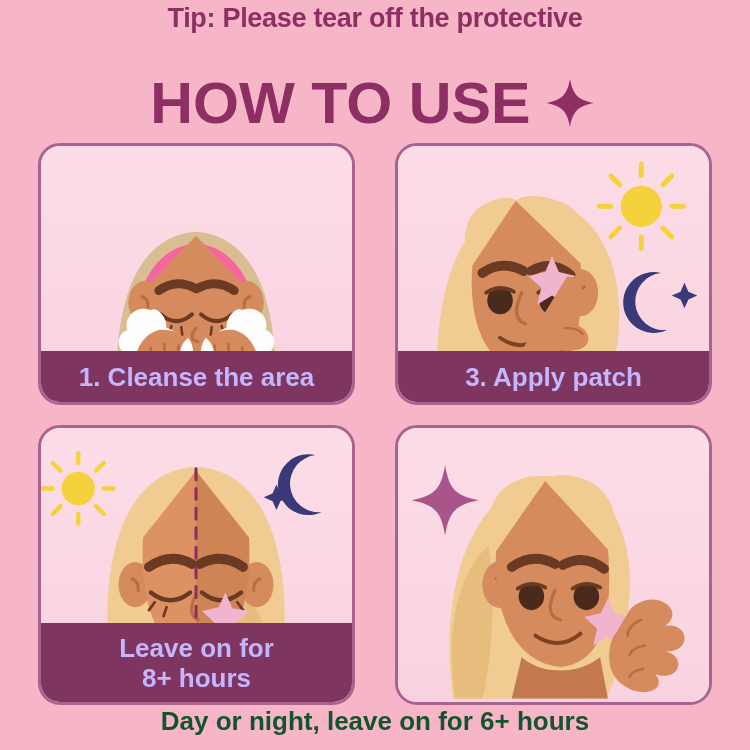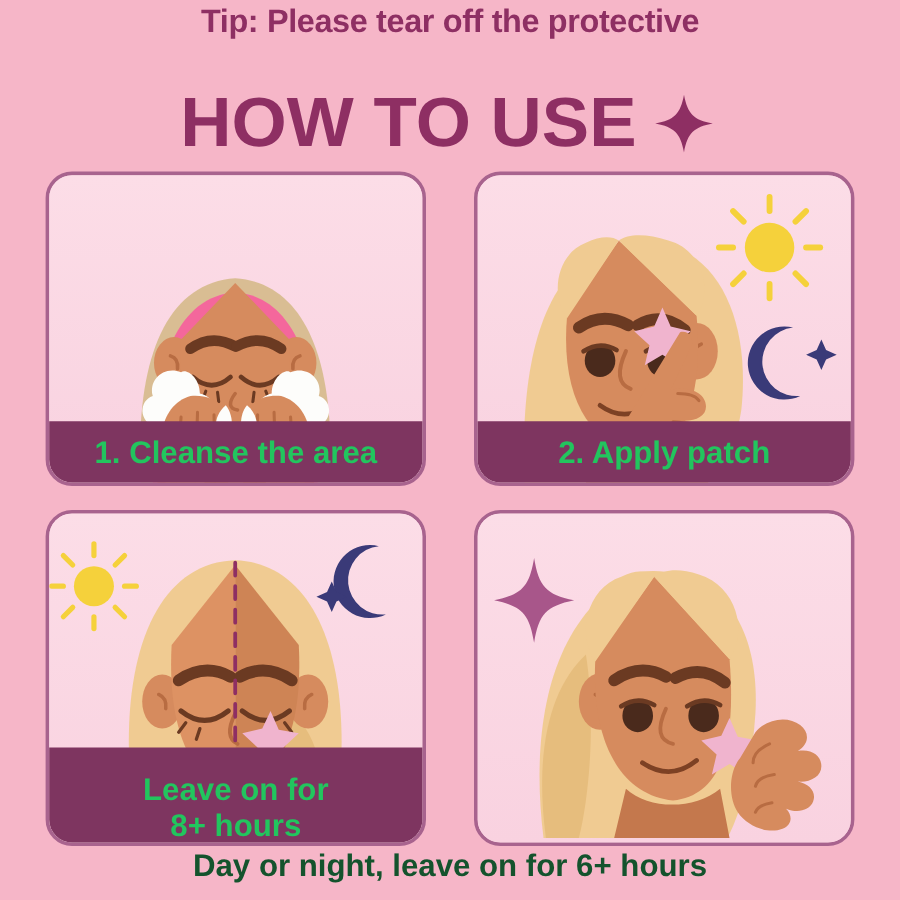--- a/index.html
+++ b/index.html
@@ -50,30 +50,30 @@
     box-sizing:border-box;
   }
   .art{
     position:absolute;left:0;top:0;right:0;bottom:0;
     background:linear-gradient(180deg,#fcdde7 0%,#f9d2e0 100%);
   }
   .art svg{position:absolute;left:0;top:0;width:100%;height:100%;}
   .band{
     position:absolute;left:-1px;right:-1px;bottom:-1px;
     background:#7e3560;
-    color:#22c55e;
+    color:#c4b5fd;
     display:flex;align-items:center;justify-content:center;
     text-align:center;
     font-size:26px;font-weight:bold;line-height:30px;
     border-radius:0 0 19px 19px;
     padding:0 6px;
     box-sizing:border-box;
   }
   .band.one{height:52px;}
-  .band.two{height:80px;align-items:flex-end;}
+  .band.two{height:80px;}
 
   
   .footer{
     position:absolute;left:0;top:706px;width:750px;
     text-align:center;
     color:#14532d;
     font-size:26px;font-weight:bold;line-height:30px;
   }
 </style>
 </head>
@@ -190,21 +190,21 @@
             </g>
           </g>
 
           <g transform="translate(258,160)">
             <path d="M10 -30 A31 31 0 1 0 16 28 A25 25 0 1 1 10 -30 Z" fill="#3a3a78"></path>
           </g>
 
           <path d="M292 140 l4 9 l9 4 l-9 4 l-4 9 l-4 -9 l-9 -4 l9 -4 Z" fill="#3a3a78"></path>
         </svg>
       </div>
-      <div class="band one">2. Apply patch</div>
+      <div class="band one">3. Apply patch</div>
     </div>
 
     <div class="card">
       <div class="art">
         <svg viewBox="0 0 317 280" preserveAspectRatio="xMidYMid slice">
 
           <path d="M70 240 C58 120 92 42 158 40 C224 42 258 120 246 240 C240 262 230 270 222 276 L94 276 C86 270 76 262 70 240 Z" fill="#f0cb92"></path>
 
           <path d="M206 170 C232 190 238 240 228 276 L188 276 C198 240 196 200 206 170 Z" fill="#e6bd7d"></path>
 

